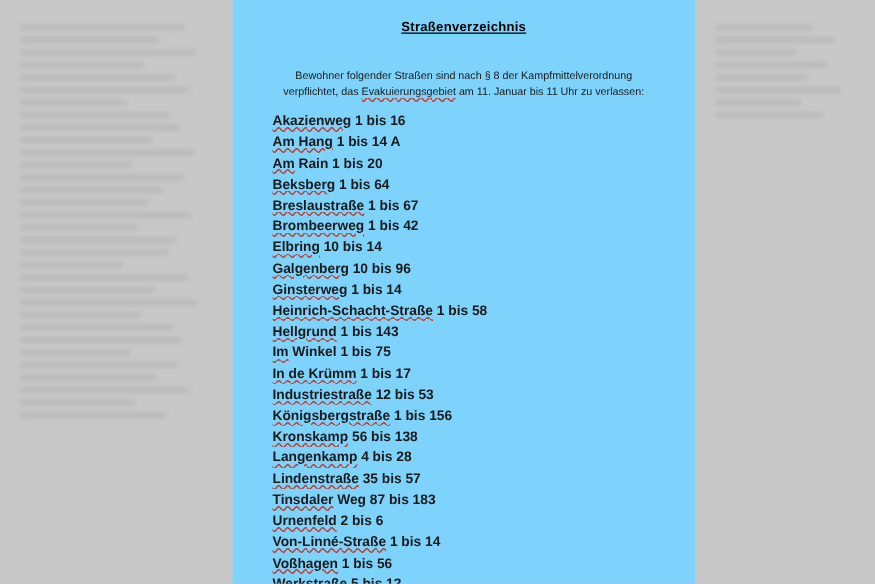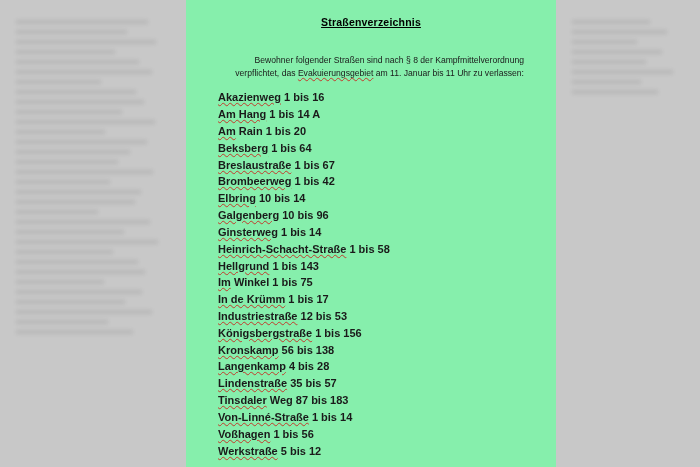--- a/index.html
+++ b/index.html
@@ -33,38 +33,38 @@
   }
   .bg-inner {
     padding: 14px 16px;
   }
   .page {
     position: absolute;
     left: 186px;
     top: 0;
     width: 370px;
     height: 467px;
-    background: #86efac;
+    background: #7dd3fc;
     box-sizing: border-box;
     padding: 12px 32px 0 32px;
     color: #000;
   }
   .doc-title {
     text-align: center;
     font-size: 10.5px;
     font-weight: bold;
     text-decoration: underline;
     margin: 4px 0 0 0;
     letter-spacing: .2px;
   }
   .intro {
     margin-top: 26px;
     font-size: 8.6px;
     line-height: 1.55;
-    text-align: right;
+    text-align: center;
     color: #1a1a1a;
   }
   .intro .spell {
     text-decoration: underline;
     text-decoration-style: wavy;
     text-decoration-color: #c23a2b;
     text-decoration-thickness: 1px;
   }
   .street-list {
     list-style: none;
@@ -156,18 +156,19 @@
       <li><span class="nm">Heinrich-Schacht-Straße</span><span> 1 bis 58</span></li>
       <li><span class="nm">Hellgrund</span><span> 1 bis 143</span></li>
       <li><span class="nm">Im</span><span> Winkel 1 bis 75</span></li>
       <li><span class="nm">In de Krümm</span><span> 1 bis 17</span></li>
       <li><span class="nm">Industriestraße</span><span> 12 bis 53</span></li>
       <li><span class="nm">Königsbergstraße</span><span> 1 bis 156</span></li>
       <li><span class="nm">Kronskamp</span><span> 56 bis 138</span></li>
       <li><span class="nm">Langenkamp</span><span> 4 bis 28</span></li>
       <li><span class="nm">Lindenstraße</span><span> 35 bis 57</span></li>
       <li><span class="nm">Tinsdaler</span><span> Weg 87 bis 183</span></li>
+      <li><span class="nm">Urnenfeld</span><span> 2 bis 6</span></li>
       <li><span class="nm">Von-Linné-Straße</span><span> 1 bis 14</span></li>
       <li><span class="nm">Voßhagen</span><span> 1 bis 56</span></li>
       <li><span class="nm">Werkstraße</span><span> 5 bis 12</span></li>
     </ul>
 
 </div>
 
 </body></html>

